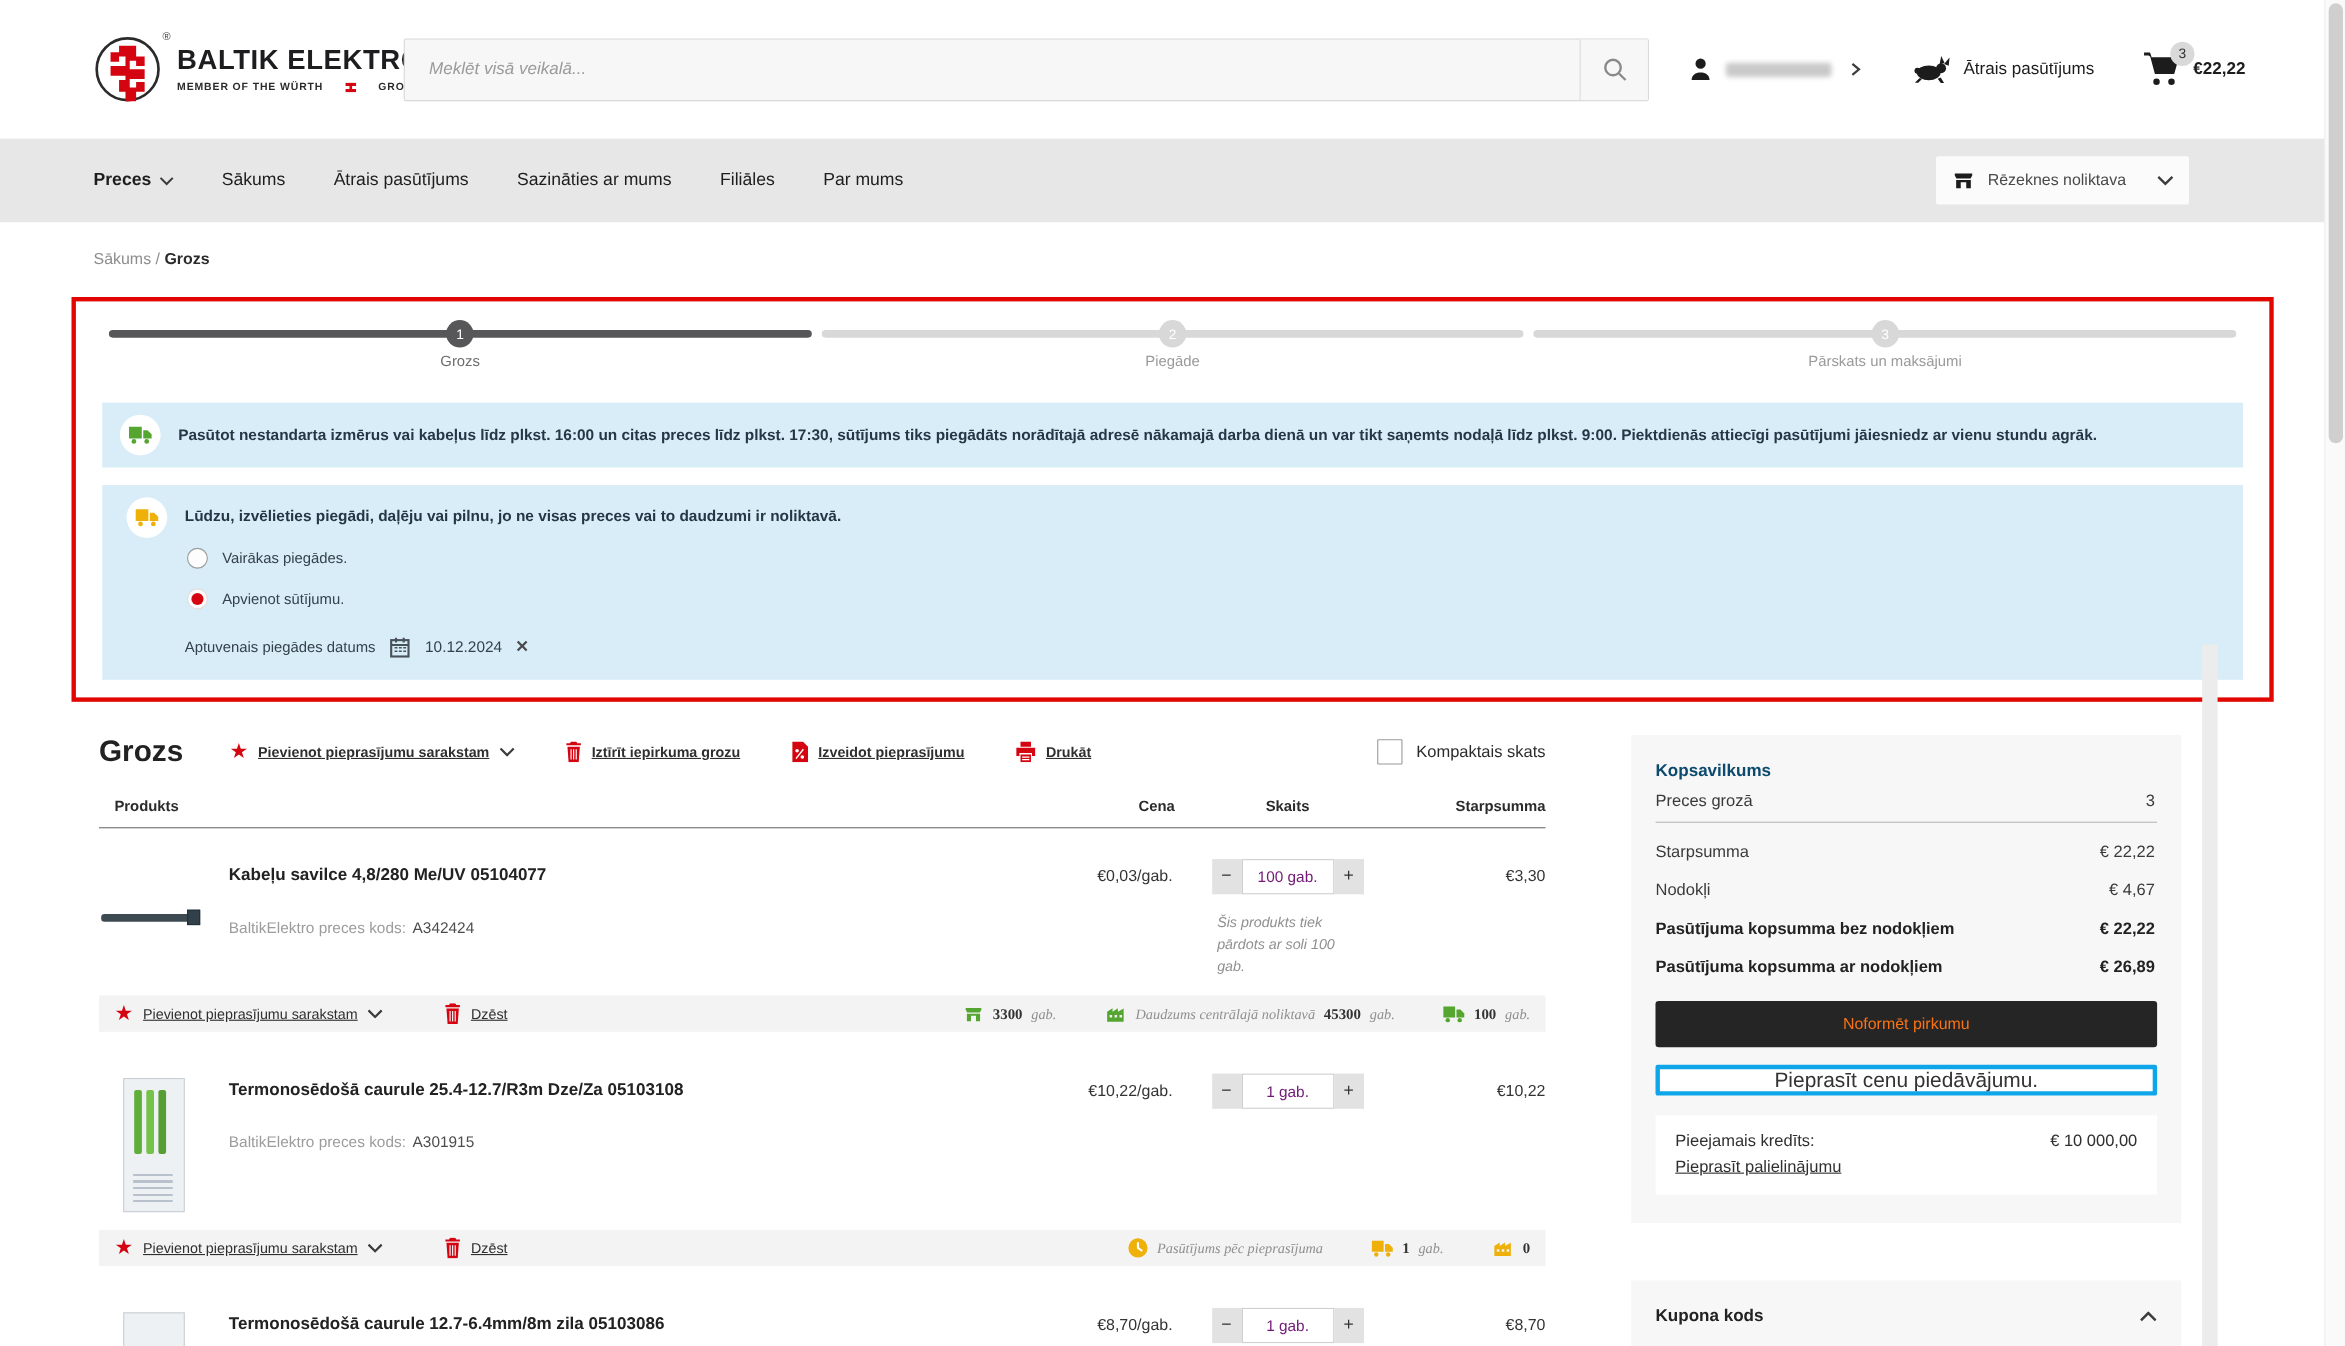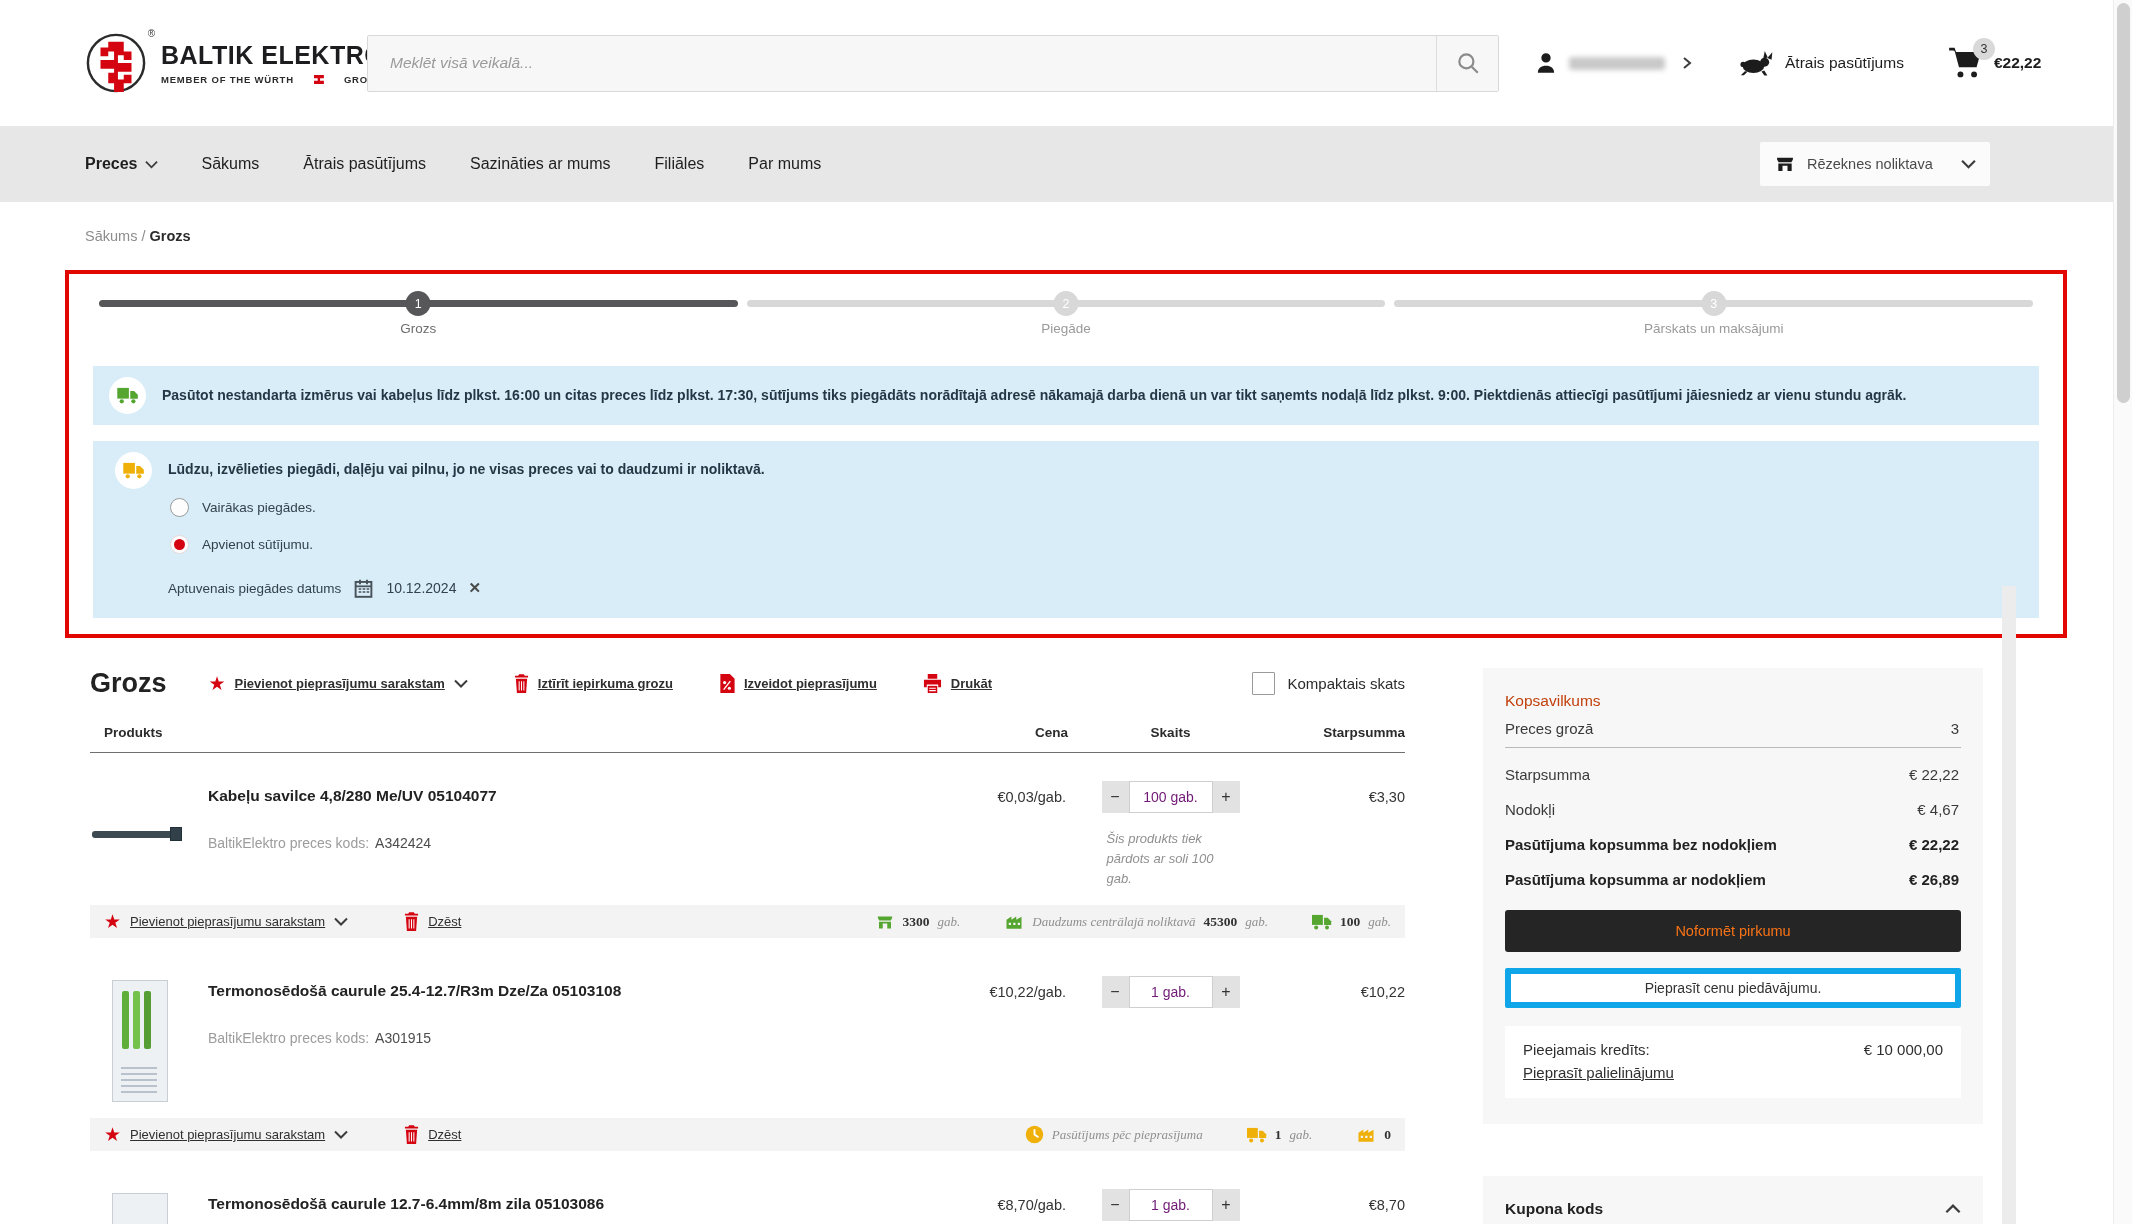--- a/index.html
+++ b/index.html
@@ -110,26 +110,26 @@
   .row-footer { background:#f3f3f3; display:flex; align-items:center; padding:7px 14px; margin-bottom:10px; }
   .row-footer .cart-action { margin-right:56px; }
   .row-footer .cart-action .act-label { font-weight:400; }
   .badges { margin-left:auto; display:flex; align-items:center; gap:44px;font-family:Liberation Serif, serif; }
   .badge { display:flex; align-items:center; gap:8px; }
   .badge .b-num { font-size:13.5px; font-weight:700; color:#333; }
   .badge .b-unit, .badge .b-text { font-size:13px; font-style:italic; color:#8f8f8f; }
 
   
   .panel { background:#f7f7f7; padding:24px 22px 26px 22px; }
-  .sum-title { font-size:15.5px; font-weight:400; color:#c2410c; }
+  .sum-title { font-size:15.5px; font-weight:700; color:#0c4a6e; }
   .sum-items { display:flex; justify-content:space-between; font-size:15px; color:#3a3a3a; padding:10px 2px 10px 0; border-bottom:1px solid #b9b9b9;gap:22px; }
   .sum-row { display:flex; justify-content:space-between; font-size:15px; color:#3a3a3a; padding:11px 2px 0 0; margin-top:7px; }
   .sum-row.bold { font-weight:700; color:#222; }
   .btn-dark { display:block; width:100%; height:42px; margin-top:22px; background:#252525; color:#f97316; border:none; border-radius:3px; font-size:14.5px; cursor:pointer; font-family:"Liberation Sans", sans-serif; }
-  .btn-light { display:block; width:100%; height:40px; margin-top:16px; background:#fff; color:#333; border:6px solid #0ea5e9; border-radius:2px; font-size:14px; cursor:pointer; font-family:"Liberation Sans", sans-serif; }
+  .btn-light { display:block; width:100%; height:28px; margin-top:16px; background:#fff; color:#333; border:4px solid #0ea5e9; border-radius:2px; font-size:19px; cursor:pointer; font-family:"Liberation Sans", sans-serif; }
   .credit-card { margin-top:18px; background:#fff; padding:15px 18px 16px 18px; }
   .credit-top { display:flex; justify-content:space-between; font-size:15px; color:#2f2f2f; }
   .credit-link { display:inline-block; margin-top:6px; font-size:15px; color:#2f2f2f; text-decoration:underline; cursor:pointer; }
 
   .coupon-panel { margin-top:52px; }
   .coupon-head { display:flex; justify-content:space-between; align-items:center; }
   .coupon-title { font-size:15.5px; font-weight:700; color:#222; }
   .coupon-input { margin-top:18px; width:100%; height:52px; border:1px solid #8e8e8e; background:#fff; padding:0 17px; font-size:15px; font-style:italic; color:#555; outline:none; font-family:"Liberation Sans", sans-serif; }
   .coupon-input::placeholder { color:#9a9a9a; font-style:italic; }
 

